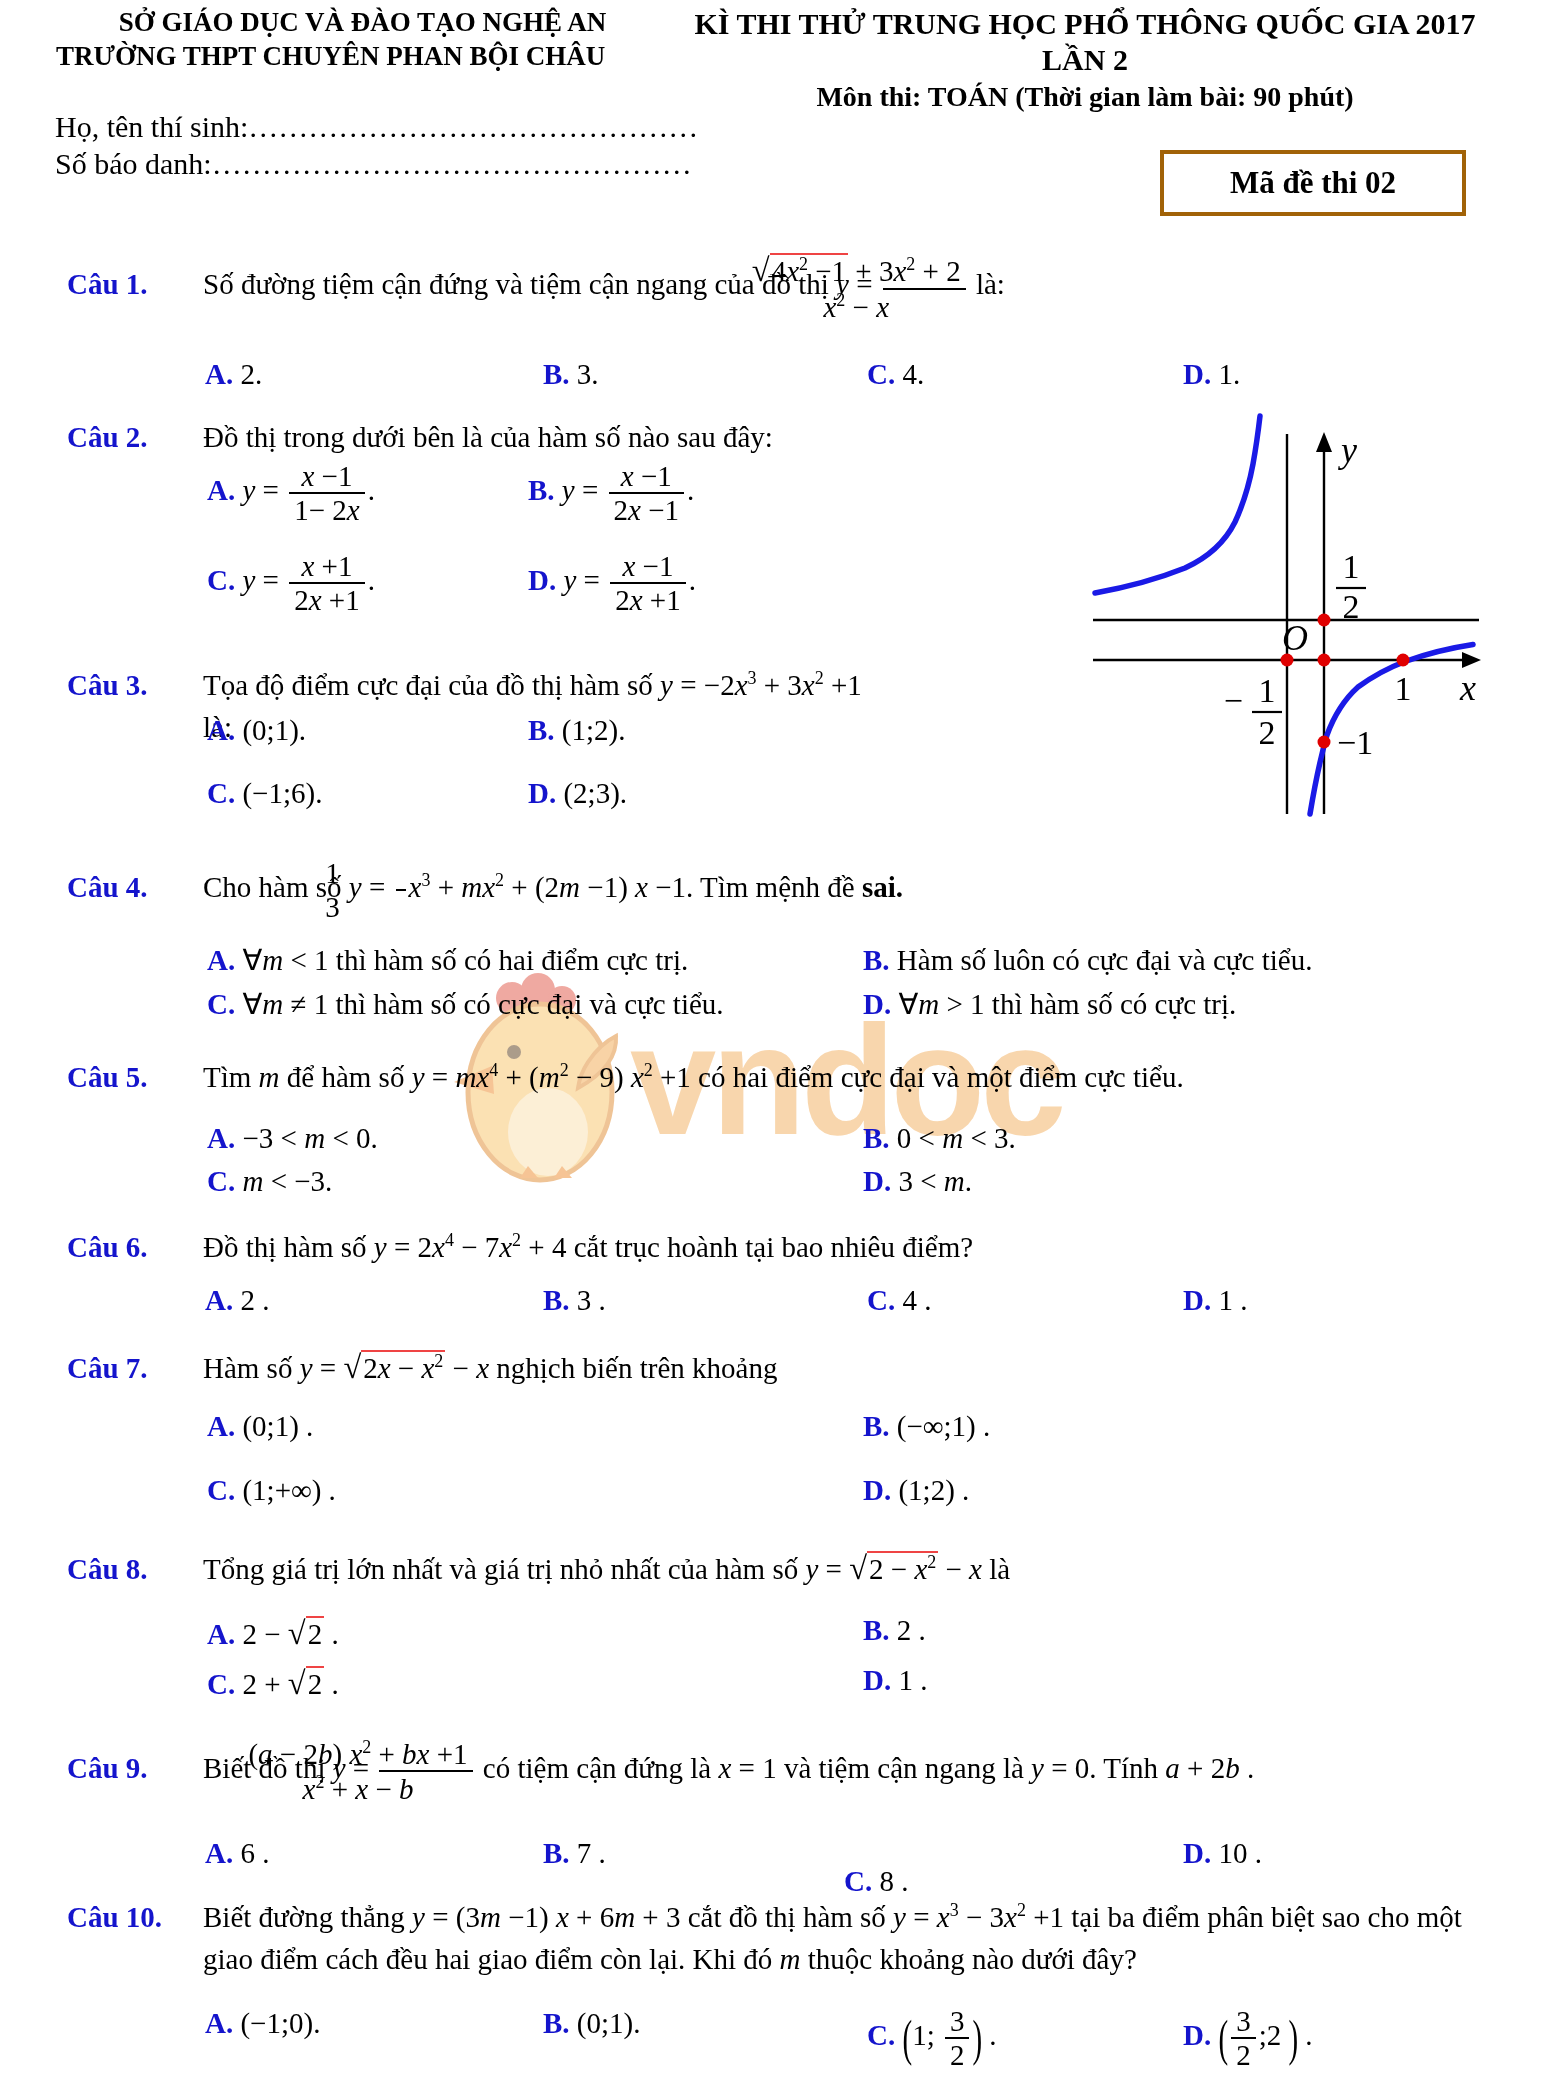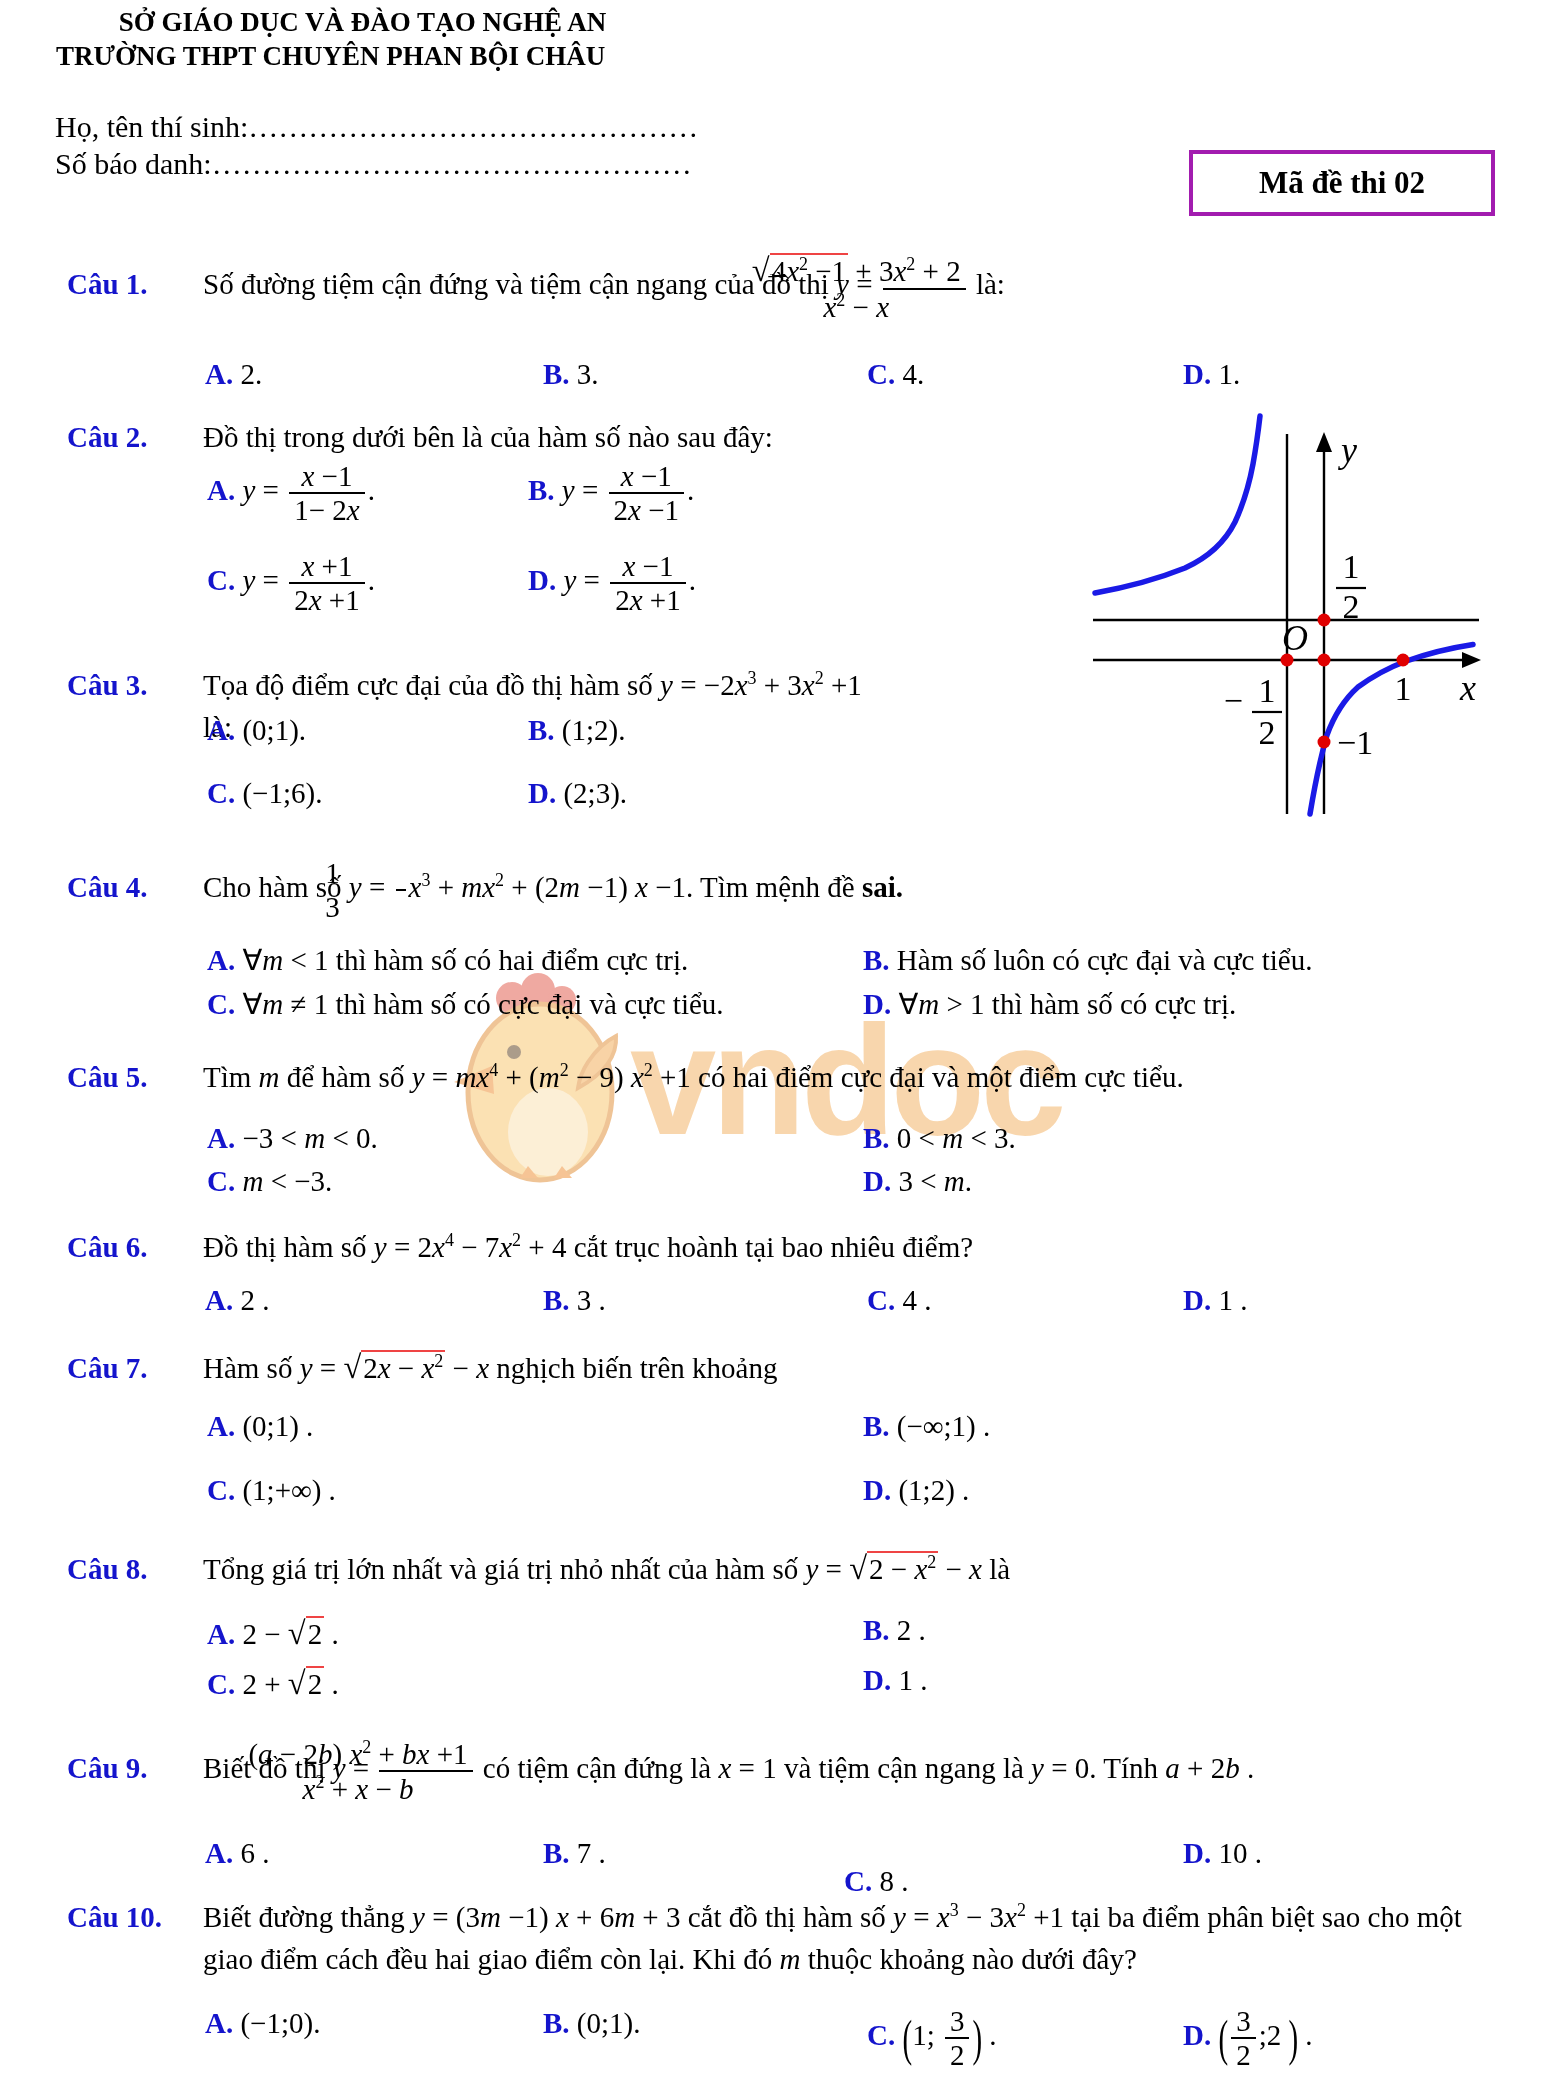--- a/index.html
+++ b/index.html
@@ -9,22 +9,22 @@
   }
   
   .hleft{position:absolute;left:50px;top:6px;width:625px;text-align:center;
          font-weight:bold;font-size:27px;line-height:1.25;}
   .hleft .l2{text-align:left;padding-left:6px;}
   .hright{position:absolute;left:645px;top:6px;width:880px;text-align:center;
           font-weight:bold;font-size:30px;line-height:1.2;}
   .hright .l3{font-size:28px;margin-top:2px;}
   
   .cand{position:absolute;left:55px;font-size:30px;}
-  .codebox{position:absolute;left:1160px;top:150px;width:298px;height:58px;border:4px solid #a21caf;
-           display:flex;align-items:center;justify-content:center;font-weight:bold;font-size:31px;margin-left:29px;}
+  .codebox{position:absolute;left:1160px;top:150px;width:298px;height:58px;border:4px solid #a16207;
+           display:flex;align-items:center;justify-content:center;font-weight:bold;font-size:31px;}
   
   .wm{position:absolute;left:450px;top:970px;width:700px;height:220px;opacity:.5;z-index:0;
       display:flex;align-items:center;}
   .wmtext{font-family:"Liberation Sans",sans-serif;font-weight:bold;font-size:155px;
           color:#f2ae5d;letter-spacing:-5px;line-height:1;}
   
   .q,.optrow{position:absolute;left:67px;right:40px;z-index:2;}
   .qtext{padding-left:136px;text-indent:-136px;line-height:1.45;}
   .qnum{display:inline-block;width:136px;text-indent:0;font-weight:bold;color:#1414cc;}
   .opt{position:absolute;top:0;white-space:nowrap;line-height:1.3;}
@@ -43,20 +43,25 @@
   .fig text{font-family:"Liberation Serif",serif;}
 </style>
 </head>
 <body>
 
 <div class="page">
 
   <div class="hleft">
     <div class="l1">SỞ GIÁO DỤC VÀ ĐÀO TẠO NGHỆ AN</div>
     <div class="l2">TRƯỜNG THPT CHUYÊN PHAN BỘI CHÂU</div>
+  </div>
+  <div class="hright">
+    <div class="l1">KÌ THI THỬ TRUNG HỌC PHỔ THÔNG QUỐC GIA 2017</div>
+    <div class="l2">LẦN 2</div>
+    <div class="l3">Môn thi: TOÁN (Thời gian làm bài: 90 phút)</div>
   </div>
 
   <div class="cand" style="top:110px;">Họ, tên thí sinh:………………………………………</div>
   <div class="cand" style="top:147px;">Số báo danh:…………………………………………</div>
   <div class="codebox">Mã đề thi 02</div>
 
   <div class="wm">
     <svg width="180" height="220" viewBox="0 0 180 220">
       <circle cx="62" cy="28" r="16" fill="#e05545"></circle>
       <circle cx="88" cy="20" r="17" fill="#e05545"></circle>

